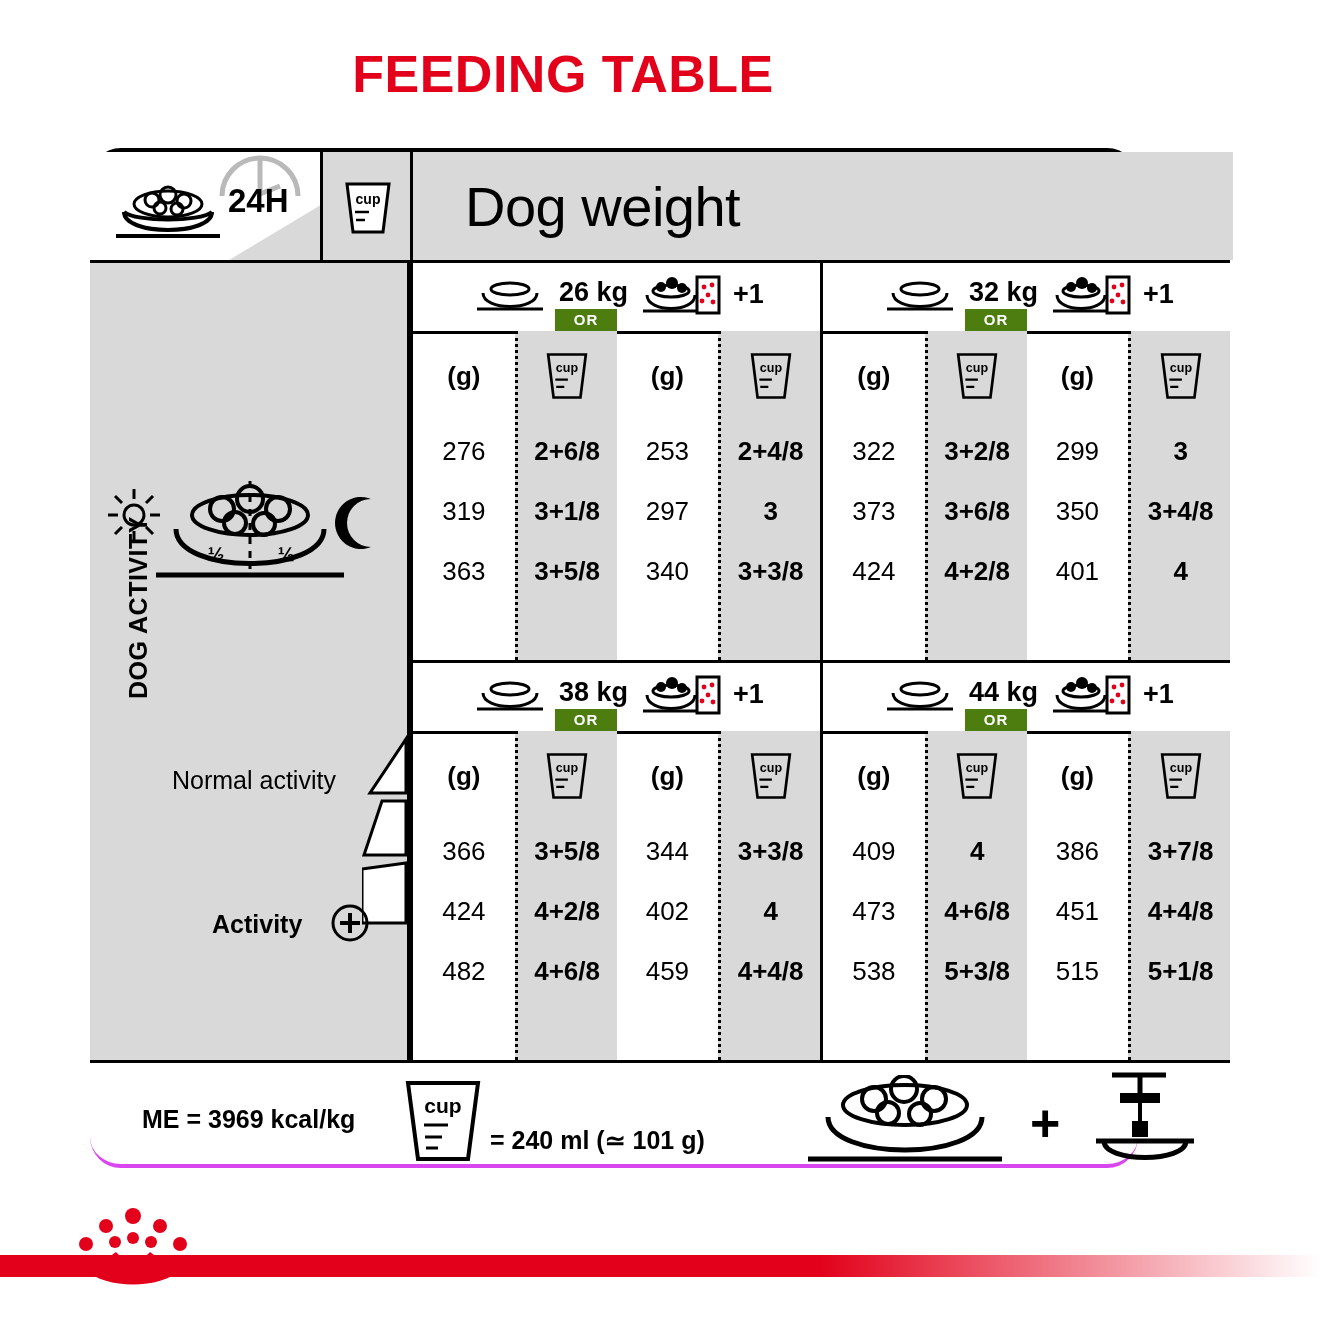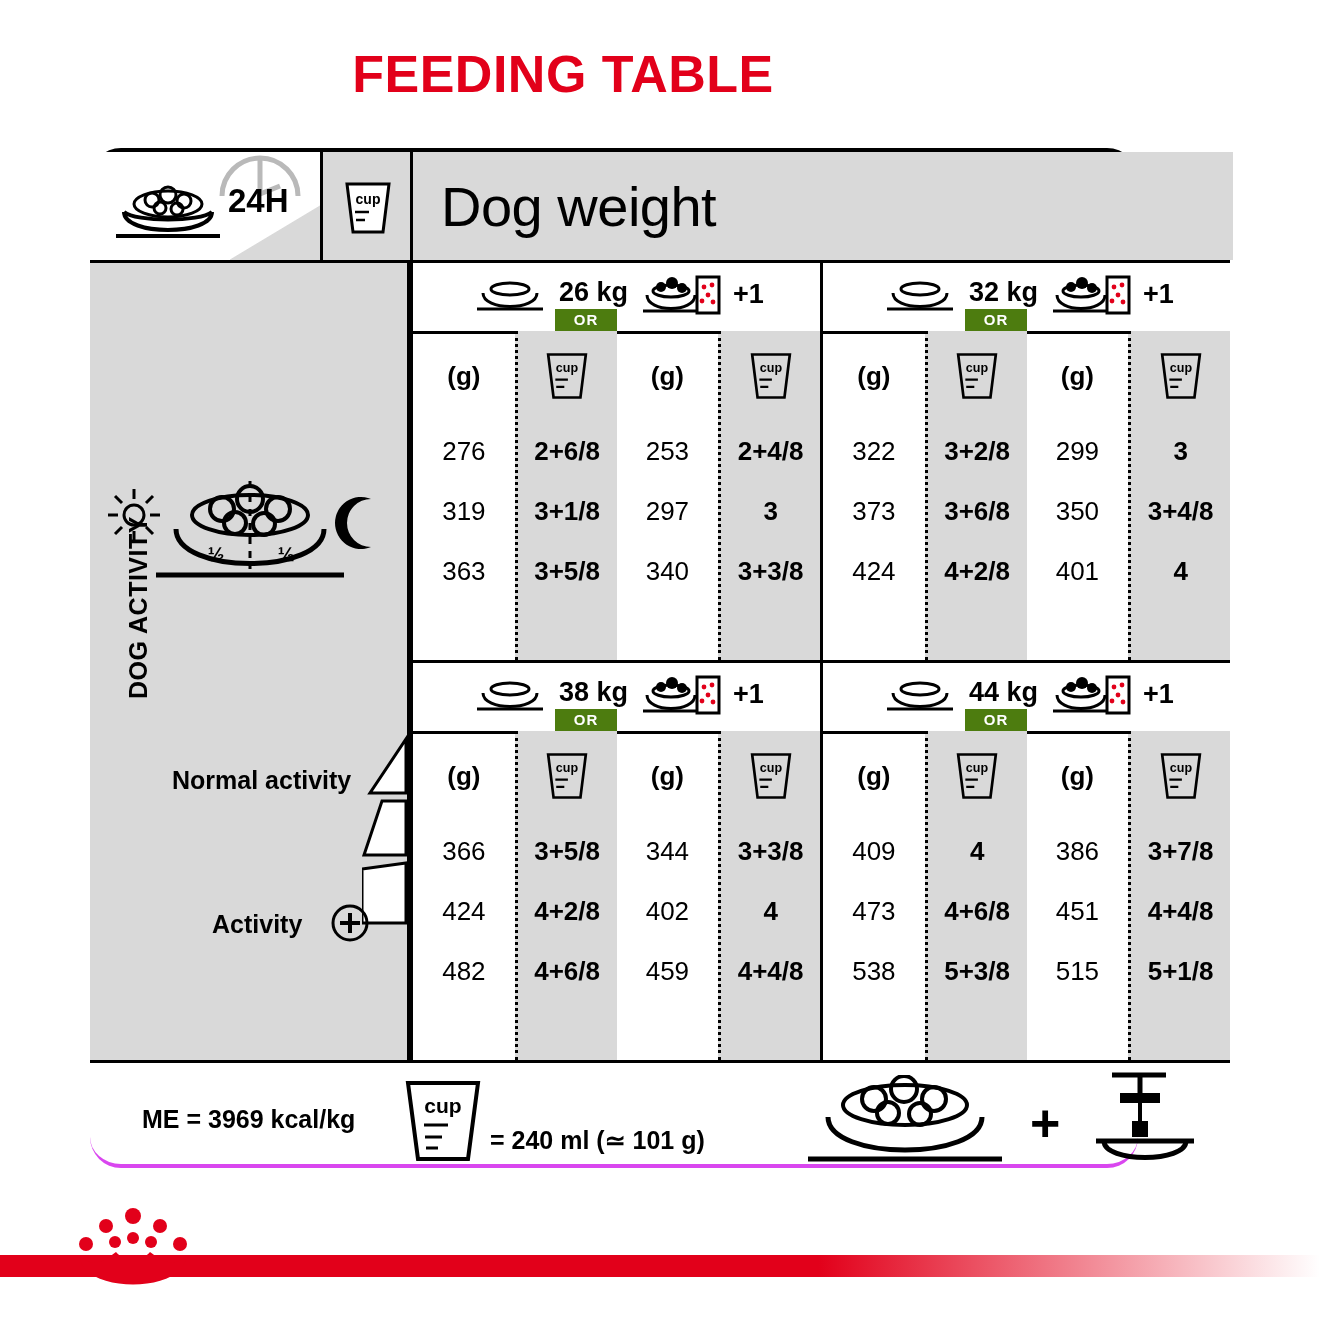--- a/index.html
+++ b/index.html
@@ -42,36 +42,36 @@
   }
   .hdr-cup{
     position:absolute;left:230px;top:0;width:90px;height:108px;background:#d9d9d9;
     border-left:3px solid #000;
   }
   .hdr-weight{
     position:absolute;left:320px;top:0;width:820px;height:108px;background:#d9d9d9;
     border-left:3px solid #000;
     display:flex;align-items:center;
   }
-  .hdr-weight span{font-size:56px;padding-left:28px;letter-spacing:-0.5px;text-align:center;}
+  .hdr-weight span{font-size:56px;padding-left:52px;letter-spacing:-0.5px;text-align:center;}
   .h24{
     position:absolute;left:138px;top:30px;font-size:33px;font-weight:bold;
   }
   
   .actcol{
     position:absolute;left:0;top:108px;width:320px;height:800px;
     background:#d9d9d9;border-top:3px solid #000;border-right:3px solid #000;
     box-sizing:border-box;
   }
   .dogact{
     position:absolute;left:-52px;top:330px;width:200px;
     transform:rotate(-90deg);
     font-size:25px;font-weight:bold;letter-spacing:0.5px;text-align:center;
   }
-  .normal-lbl{position:absolute;left:82px;top:503px;font-size:25px;font-weight:bold;}
+  .normal-lbl{position:absolute;left:82px;top:503px;font-size:25px;font-weight:normal;}
   .activity-lbl{position:absolute;left:122px;top:647px;font-size:25px;font-weight:bold;}
   
   .grid{
     position:absolute;left:320px;top:108px;width:820px;height:800px;
     border-top:3px solid #000;box-sizing:border-box;
   }
   .quad{
     position:absolute;width:410px;height:400px;box-sizing:border-box;
     border-left:3px solid #000;border-bottom:3px solid #000;
   }

